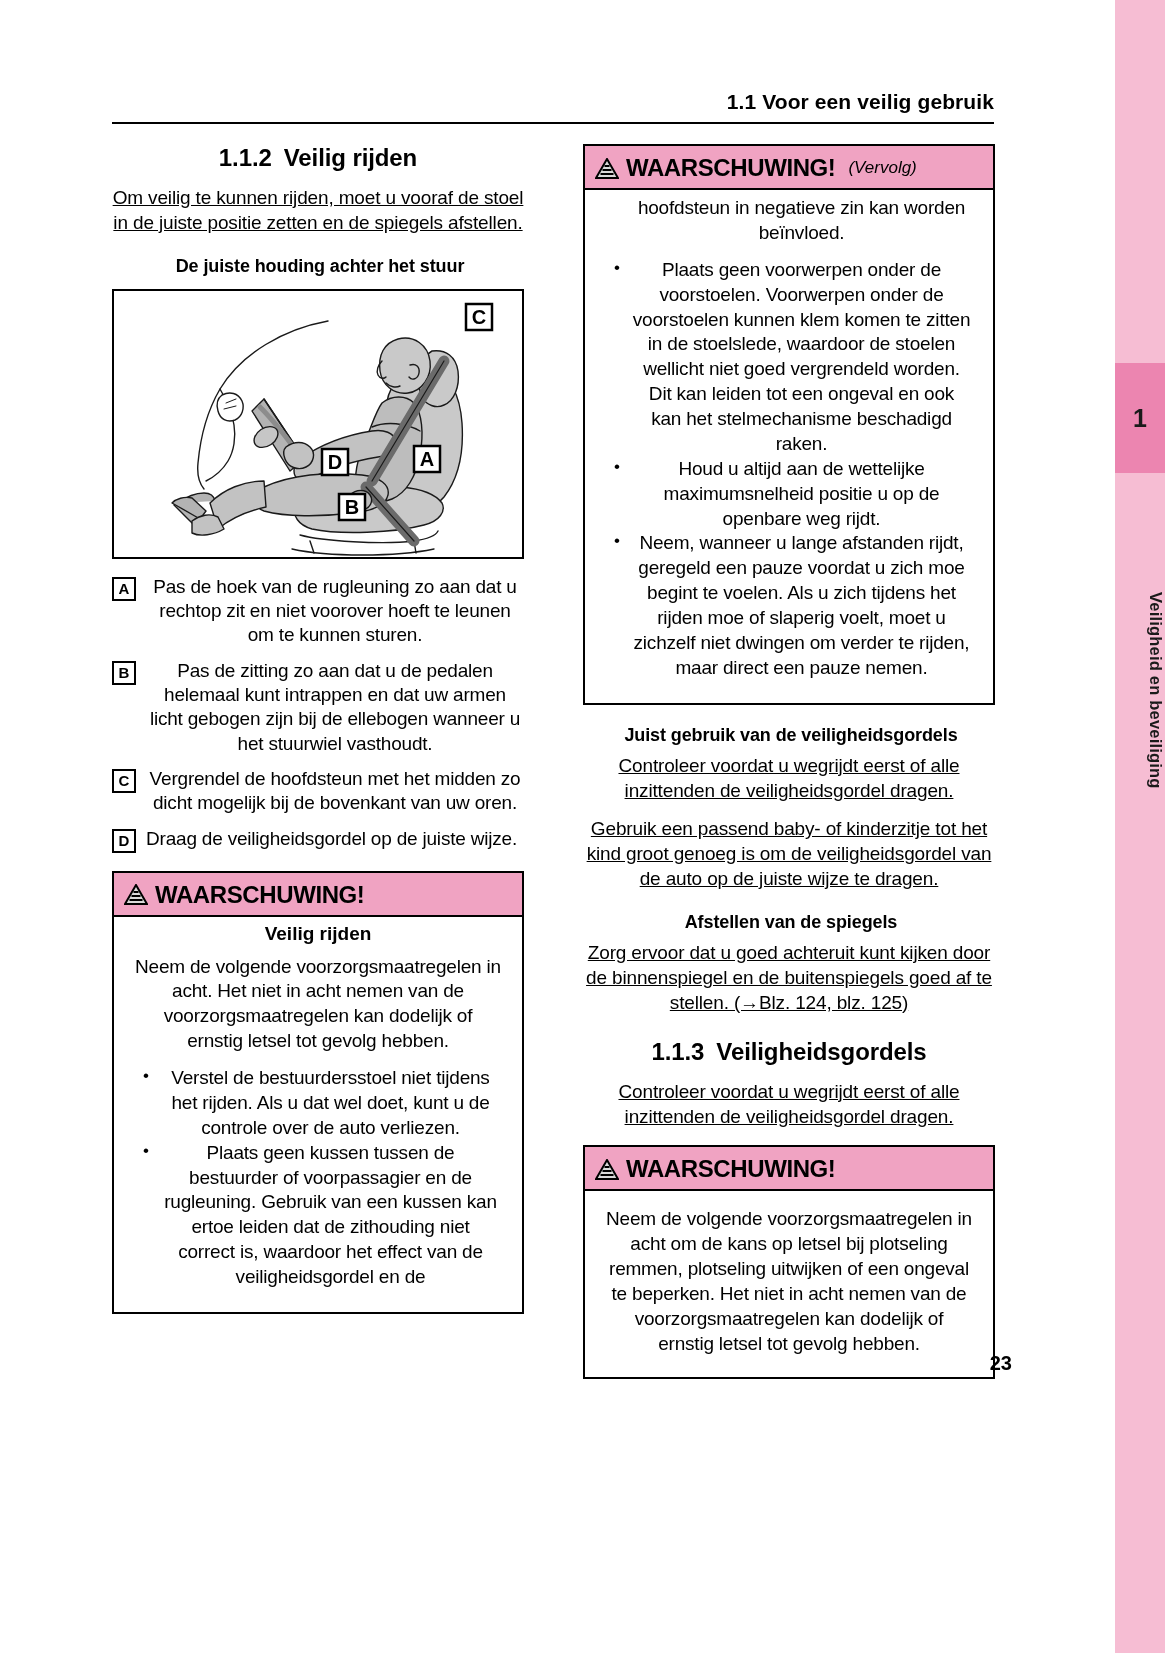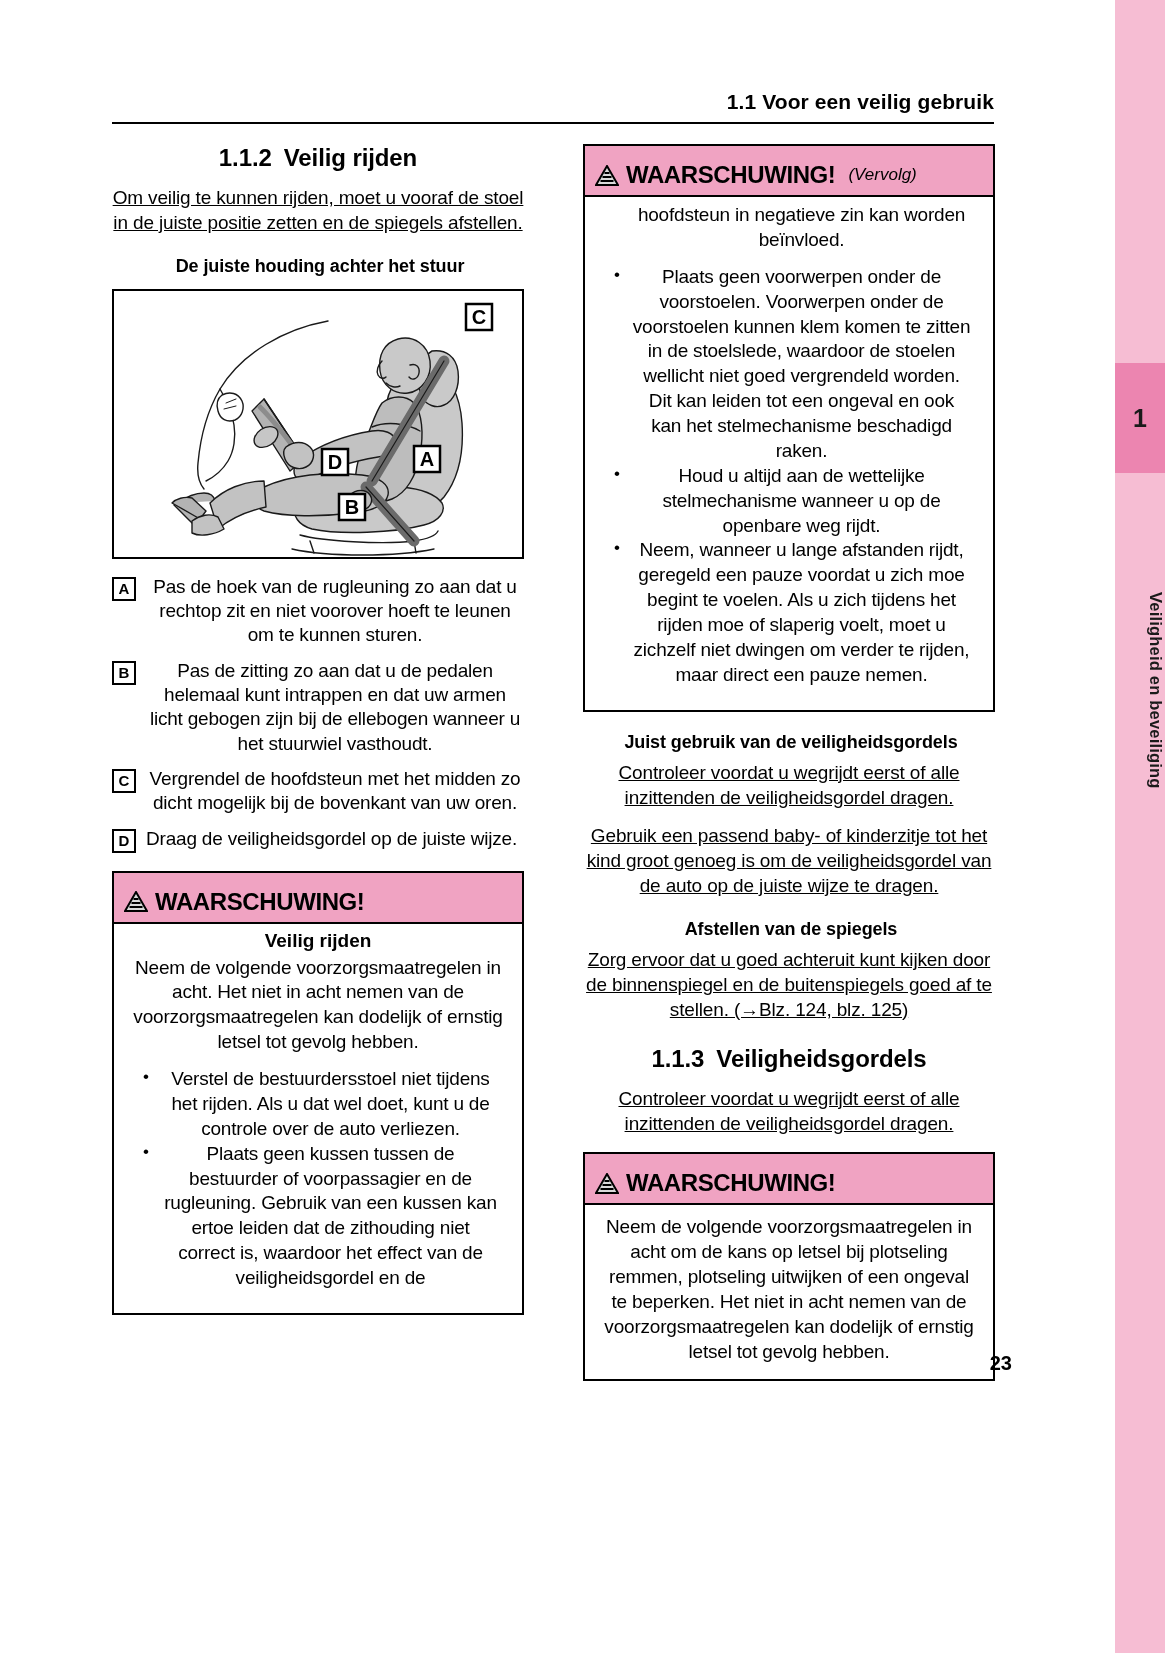--- a/index.html
+++ b/index.html
@@ -163,21 +163,21 @@
 
   
   .warn {
     border: 2px solid #000;
     margin: 16px 0 8px 0;
     background: #fff;
   }
   .warn-head {
     background: #f0a3c2;
     border-bottom: 2px solid #000;
-    padding: 15px 10px 6px 10px;
+    padding: 8px 10px 6px 10px;
     display: flex;
     align-items: center;
     gap: 7px;
     white-space: nowrap;
   }
   .warn-title {
     font-size: 24px;
     font-weight: 700;
     letter-spacing: -0.4px;
   }
@@ -187,21 +187,21 @@
     font-style: italic;
     margin-left: 6px;
   }
   .warn-body { padding: 6px 10px 10px 10px; }
   .warn-body h4 {
     margin: 0 0 2px 0;
     font-size: 19px;
     font-weight: 700;
   }
   .warn-body p {
-    margin: 4px;
+    margin: 10px;
     font-size: 19px;
     line-height: 1.31;
     letter-spacing: -0.2px;
   }
   ul.bullets {
     margin: 12px;
     padding: 0;
     list-style: none;
   }
   ul.bullets li {
@@ -380,21 +380,21 @@
           <path d="M12 1 L23 20 L1 20 Z" fill="#d9d9d9" stroke="#000" stroke-width="2"></path>
           <path d="M5.5 16 H18.5 M7.5 12 H16.5 M9.5 8 H14.5" stroke="#000" stroke-width="1.8"></path>
         </svg>
         <span class="warn-title">WAARSCHUWING!</span>
         <span class="warn-cont">(Vervolg)</span>
       </div>
       <div class="warn-body">
         <div class="warn-indent">hoofdsteun in negatieve zin kan worden beïnvloed.</div>
         <ul class="bullets">
           <li>Plaats geen voorwerpen onder de voorstoelen. Voorwerpen onder de voorstoelen kunnen klem komen te zitten in de stoelslede, waardoor de stoelen wellicht niet goed vergrendeld worden. Dit kan leiden tot een ongeval en ook kan het stelmechanisme beschadigd raken.</li>
-          <li>Houd u altijd aan de wettelijke stelmechanisme wanneer u op de openbare weg rijdt.</li>
+          <li>Houd u altijd aan de wettelijke maximumsnelheid positie u op de openbare weg rijdt.</li>
           <li>Neem, wanneer u lange afstanden rijdt, geregeld een pauze voordat u zich moe begint te voelen. Als u zich tijdens het rijden moe of slaperig voelt, moet u zichzelf niet dwingen om verder te rijden, maar direct een pauze nemen.</li>
         </ul>
       </div>
     </div>
 
     <h3 class="sub">Juist gebruik van de veiligheidsgordels</h3>
     <p class="body">Controleer voordat u wegrijdt eerst of alle inzittenden de veiligheidsgordel dragen.</p>
     <p class="body">Gebruik een passend baby- of kinderzitje tot het kind groot genoeg is om de veiligheidsgordel van de auto op de juiste wijze te dragen.</p>
 
     <h3 class="sub">Afstellen van de spiegels</h3>

